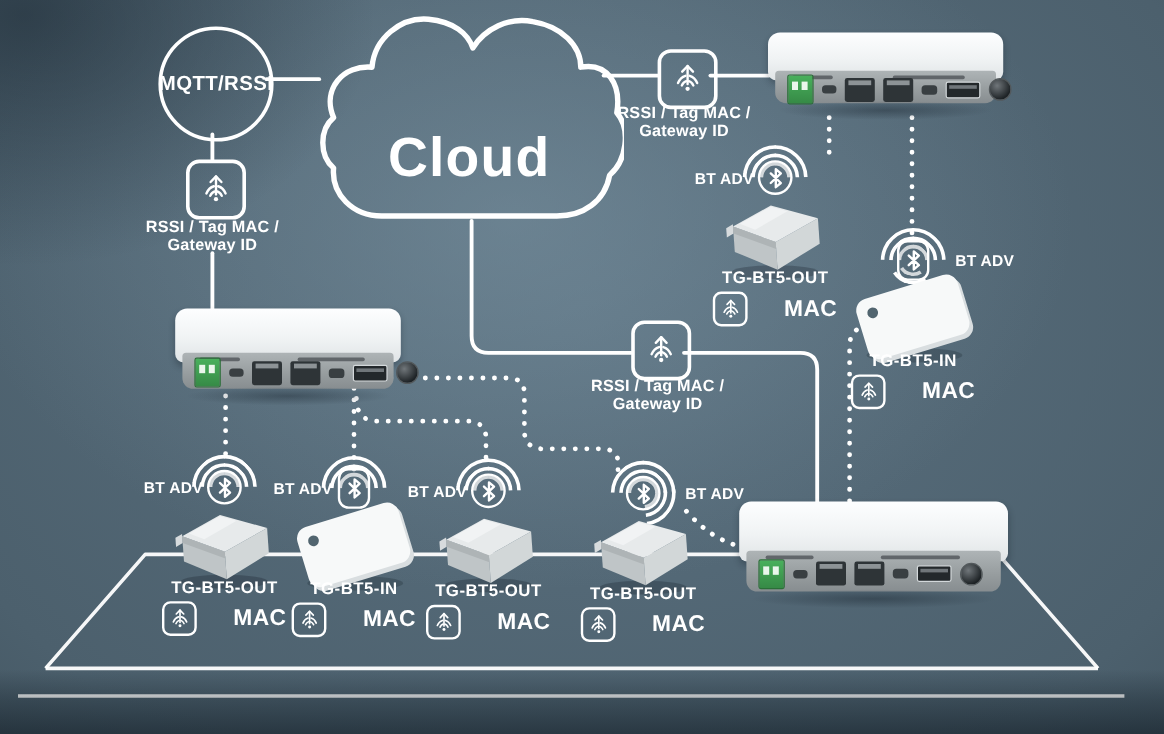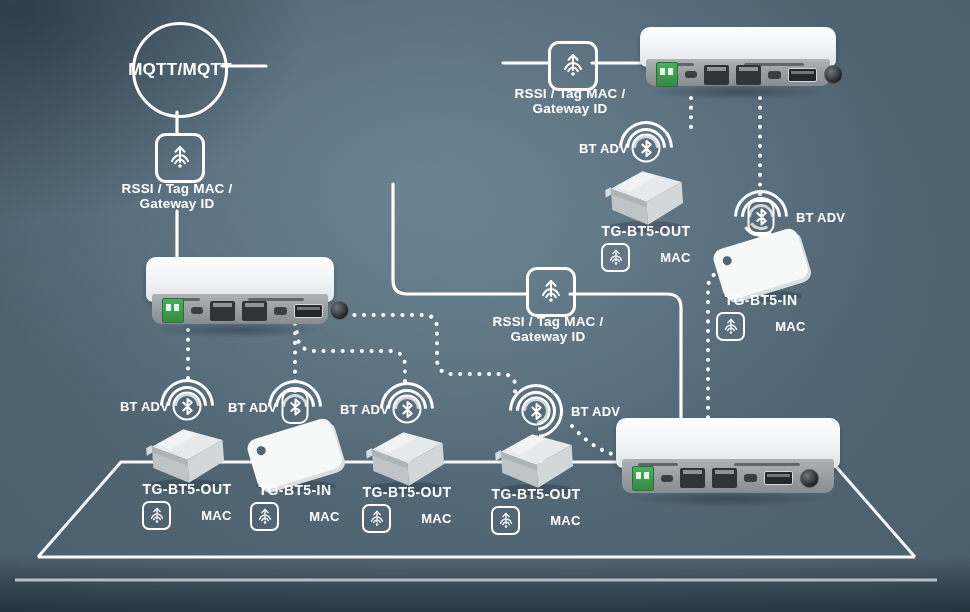--- a/index.html
+++ b/index.html
@@ -75,21 +75,21 @@
   .badge.rrect{width:23px;height:30px;border:2.5px solid #fff;border-radius:9px;}
   .adv{position:absolute;top:25px;font-size:13px;font-weight:bold;white-space:nowrap;letter-spacing:.2px;margin-left:17px;}
   .advL{right:calc(50% + 18px);} .advR{left:calc(50% + 18px);}
   .dev{position:absolute;left:50%;top:80px;transform:translate(-50%,-50%);}
   .tname{position:absolute;left:-14px;right:-14px;top:107px;text-align:center;
     font-size:14px;font-weight:bold;letter-spacing:.4px;white-space:nowrap;}
   .macrow{position:absolute;left:0;right:0;top:127px;display:flex;align-items:center;
     justify-content:center;gap:6px;}
   .macbox{width:25px;height:25px;border:2.5px solid #fff;border-radius:7px;flex:none;
     display:flex;align-items:center;justify-content:center;}
-  .mactext{font-size:13px;font-weight:bold;letter-spacing:.3px;padding-left:24px;}
+  .mactext{font-size:19px;font-weight:bold;letter-spacing:.3px;padding-left:24px;}
   #tag1{left:117px;top:374px;} #tag2{left:225px;top:375px;} #tag3{left:337px;top:377px;}
   #tag4{left:466px;top:379px;} #tag5{left:576px;top:116px;} #tag6{left:691px;top:185px;}
 </style>
 </head>
 <body>
 
 <div id="stage">
 
   <svg width="0" height="0" aria-hidden="true">
     <defs>
@@ -165,24 +165,33 @@
       <path d="M295,314 L295,392"></path>
       <path d="M297,332 Q297,350 313,351 L391,351 Q404,352 405,364 L405,388"></path>
       <path d="M316,315 L423,315 Q437,315 437,328 L437,359 Q437,373 451,374 L503,374 Q514,375 515,384 L515,392"></path>
       <path d="M572,426 Q594,451 620,456"></path>
       <path d="M691,98 L691,132"></path>
       <path d="M760,98 L760,202"></path>
       <path d="M742,272 L723,272 Q708,273 708,289 L708,450"></path>
     </g>
   </svg>
 
+  <div class="cloud">
+    <svg width="258" height="184" viewBox="0 0 258 184">
+      <path d="M56,170 C32,170 14,152 16,130 C4,120 4,98 16,88 C6,64 24,44 48,46
+               C50,22 72,4 95,6 C116,8 128,18 132,30 C142,14 162,4 182,8
+               C206,12 222,28 222,46 C244,42 256,60 252,84 C264,98 260,124 246,136
+               C242,158 224,170 202,170 Z" fill="none" stroke="#fff" stroke-width="4.5" stroke-linejoin="round"></path>
+    </svg>
+    <div class="cloud-label">Cloud</div>
+  </div>
 
   <div class="mqtt">
     <span>MQTT/</span>
-    <span>MQTT</span>
+    <span>RSSI</span>
   </div>
 
   <div class="relay" id="relay-left">
     <svg width="30" height="30" viewBox="-15 -15 30 30">
         <use href="#ant"></use>
       </svg>
   </div>
   <div class="relay-label" id="relay-left-label">
     <div>RSSI / Tag MAC /</div>
     <div>Gateway ID</div>

